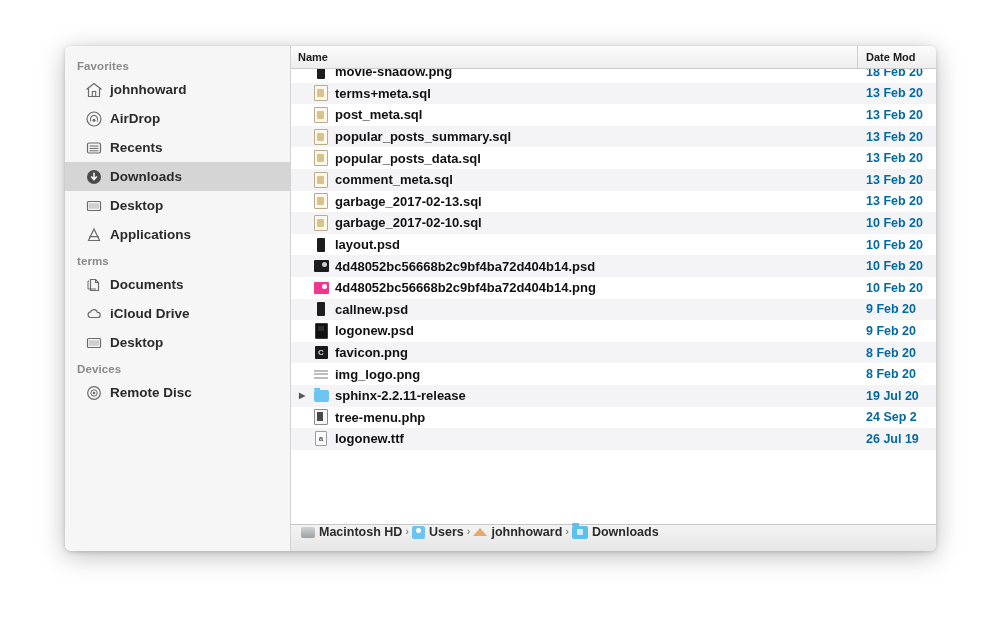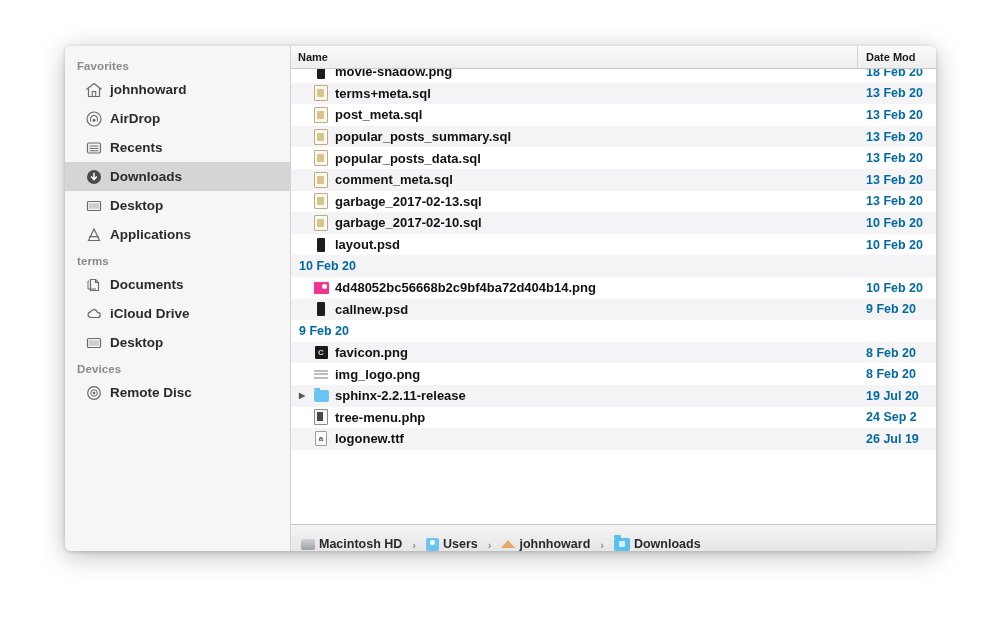--- a/index.html
+++ b/index.html
@@ -275,23 +275,23 @@
     overflow: hidden;
   }
 
   
   #pathbar {
     height: 26px;
     flex: none;
     background: linear-gradient(to bottom,#f3f3f3,#e6e6e6);
     border-top: 1px solid #c6c6c6;
     display: flex;
-    align-items: flex-end;
+    align-items: flex-start;
     padding-left: 10px;
-    gap: 10px;
+    gap: 3px;
     font-size: 12.5px;
     color: #2a2a2a;
   }
   .crumb { display: flex; align-items: center; gap: 4px; }
   .crumb-sep { color: #8d8d8d; font-size: 11px; }
 
   
   .ic-folder-blue {
     width: 15px; height: 12px;
     background: #6cc5f0;
@@ -775,20 +775,27 @@
               <div class="row-name">
                 <span class="disclosure empty">▶</span>
                 <span class="row-icon">
                   <span class="ic-psd"></span>
                 </span>
                 <span>layout.psd</span>
               </div>
               <div class="row-date">10 Feb 20</div>
             </div>
             <div class="file-row even">
+              <div class="row-name">
+                <span class="disclosure empty">▶</span>
+                <span class="row-icon">
+                  <span class="ic-img-dark"></span>
+                </span>
+                <span>4d48052bc56668b2c9bf4ba72d404b14.psd</span>
+              </div>
               <div class="row-date">10 Feb 20</div>
             </div>
             <div class="file-row odd">
               <div class="row-name">
                 <span class="disclosure empty">▶</span>
                 <span class="row-icon">
                   <span class="ic-img-pink"></span>
                 </span>
                 <span>4d48052bc56668b2c9bf4ba72d404b14.png</span>
               </div>
@@ -798,20 +805,27 @@
               <div class="row-name">
                 <span class="disclosure empty">▶</span>
                 <span class="row-icon">
                   <span class="ic-psd"></span>
                 </span>
                 <span>callnew.psd</span>
               </div>
               <div class="row-date">9 Feb 20</div>
             </div>
             <div class="file-row odd">
+              <div class="row-name">
+                <span class="disclosure empty">▶</span>
+                <span class="row-icon">
+                  <span class="ic-psd-2"></span>
+                </span>
+                <span>logonew.psd</span>
+              </div>
               <div class="row-date">9 Feb 20</div>
             </div>
             <div class="file-row even">
               <div class="row-name">
                 <span class="disclosure empty">▶</span>
                 <span class="row-icon">
                   <span class="ic-favicon">C</span>
                 </span>
                 <span>favicon.png</span>
               </div>

